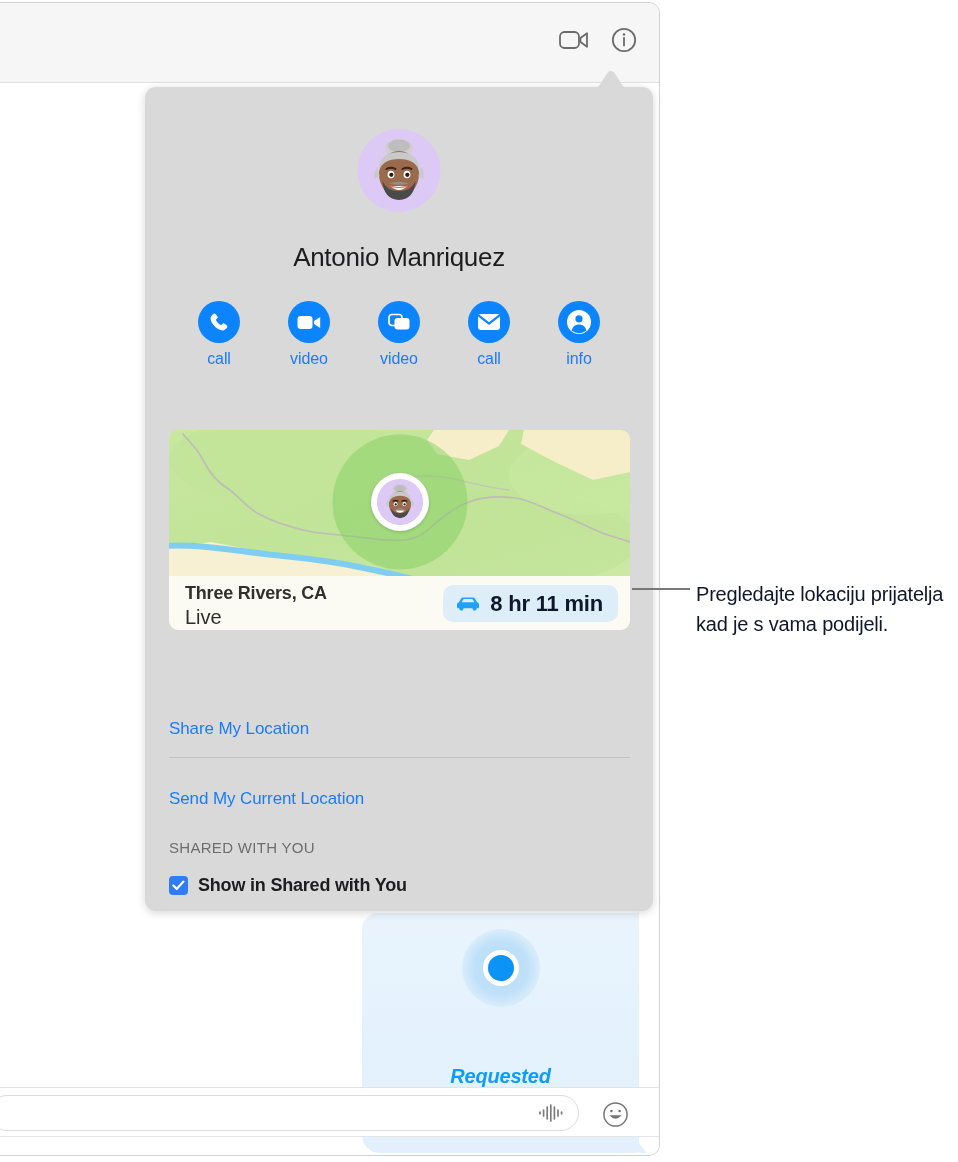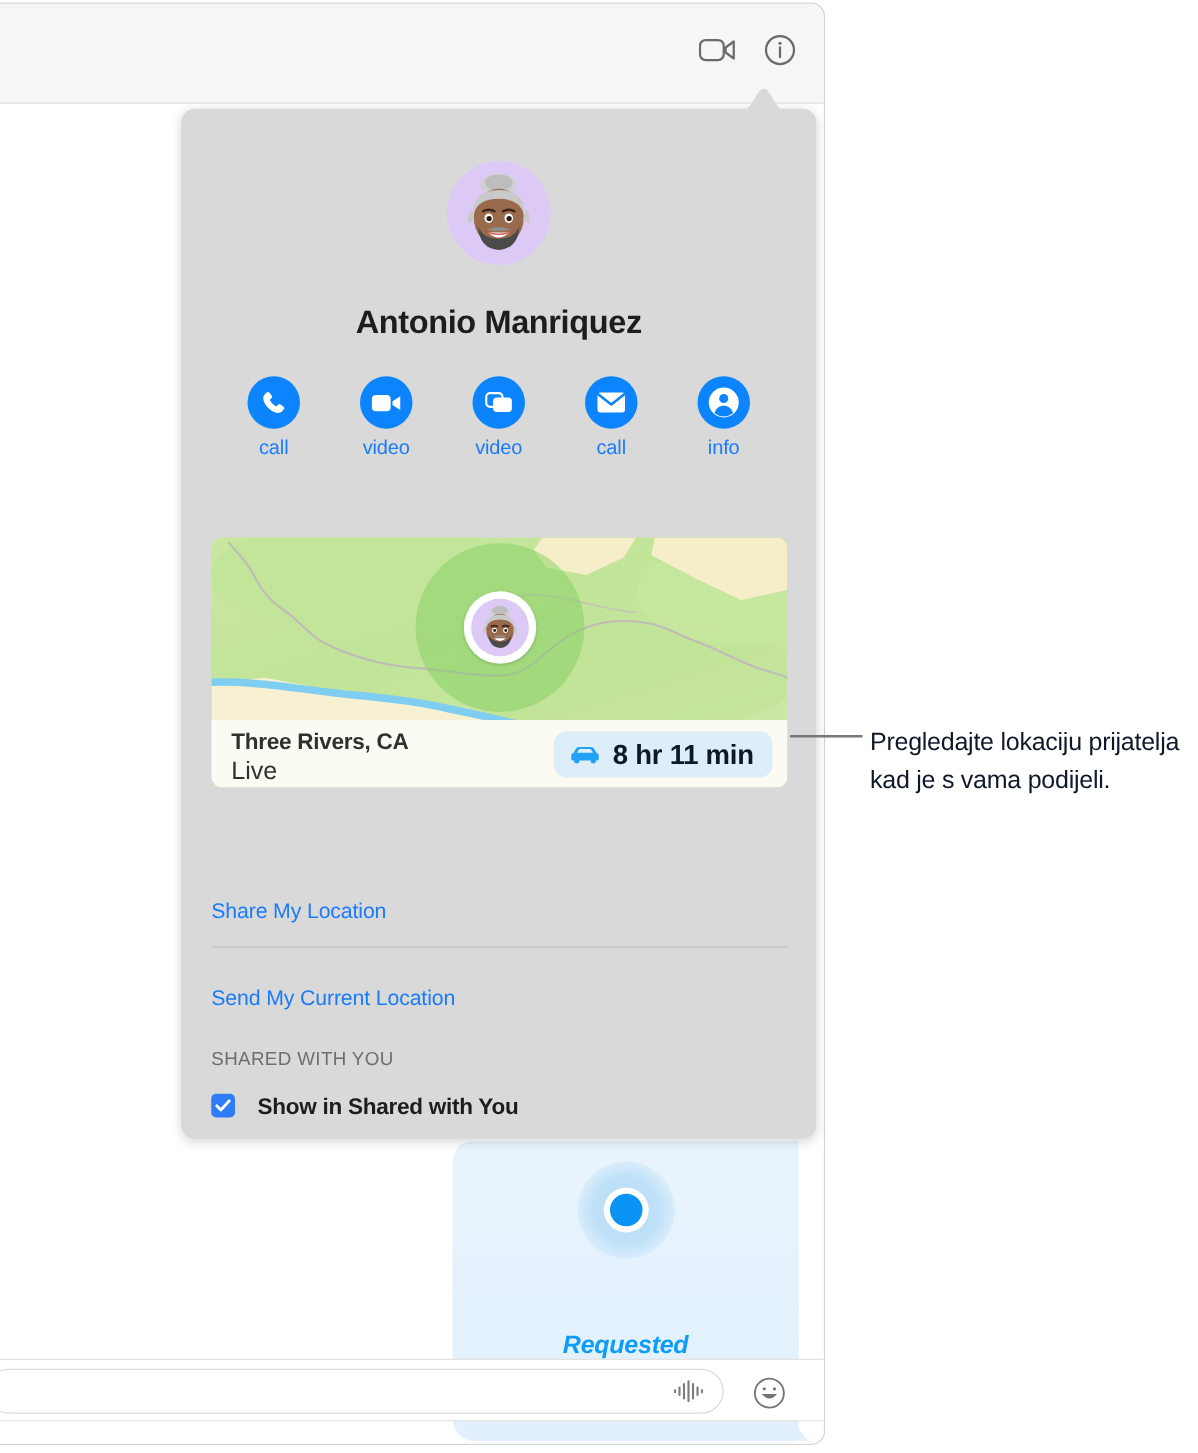--- a/index.html
+++ b/index.html
@@ -209,21 +209,21 @@
     border-radius: 50%;
     background: #ddc9f5;
     overflow: hidden;
   }
   #contact-name {
     position: absolute;
     left: 0; right: 0;
     top: 155px;
     text-align: center;
     font-size: 26px;
-    font-weight: 700;
+    font-weight: 400;
     color: #1d1d1f;
     letter-spacing: -0.3px;
   }
 
   
   #action-row {
     position: absolute;
     left: 28px;
     right: 28px;
     top: 214px;
@@ -371,21 +371,22 @@
     top: 752px;
     font-size: 15px;
     color: #6e6e6e;
     letter-spacing: 0.3px;
   }
   #shared-checkbox-row {
     position: absolute;
     left: 24px;
     top: 788px;
     display: flex;
-    gap: 18px;
+    align-items: center;
+    gap: 10px;
   }
   #shared-checkbox {
     width: 19px;
     height: 19px;
     border-radius: 4px;
     background: #2f7cf6;
     display: flex;
     align-items: center;
     justify-content: center;
     flex: 0 0 auto;

